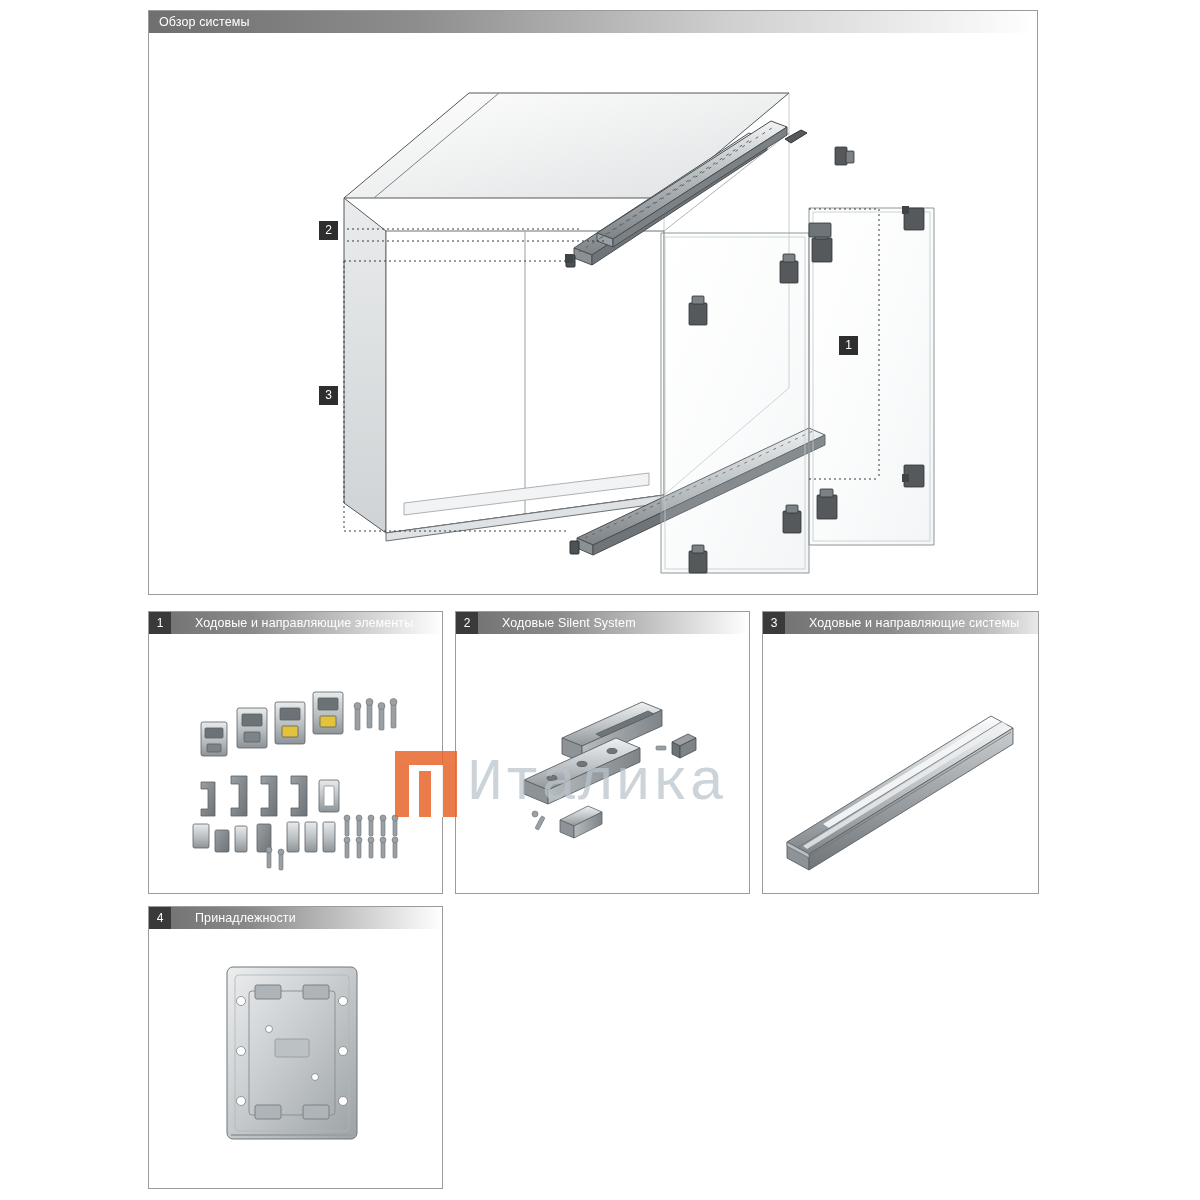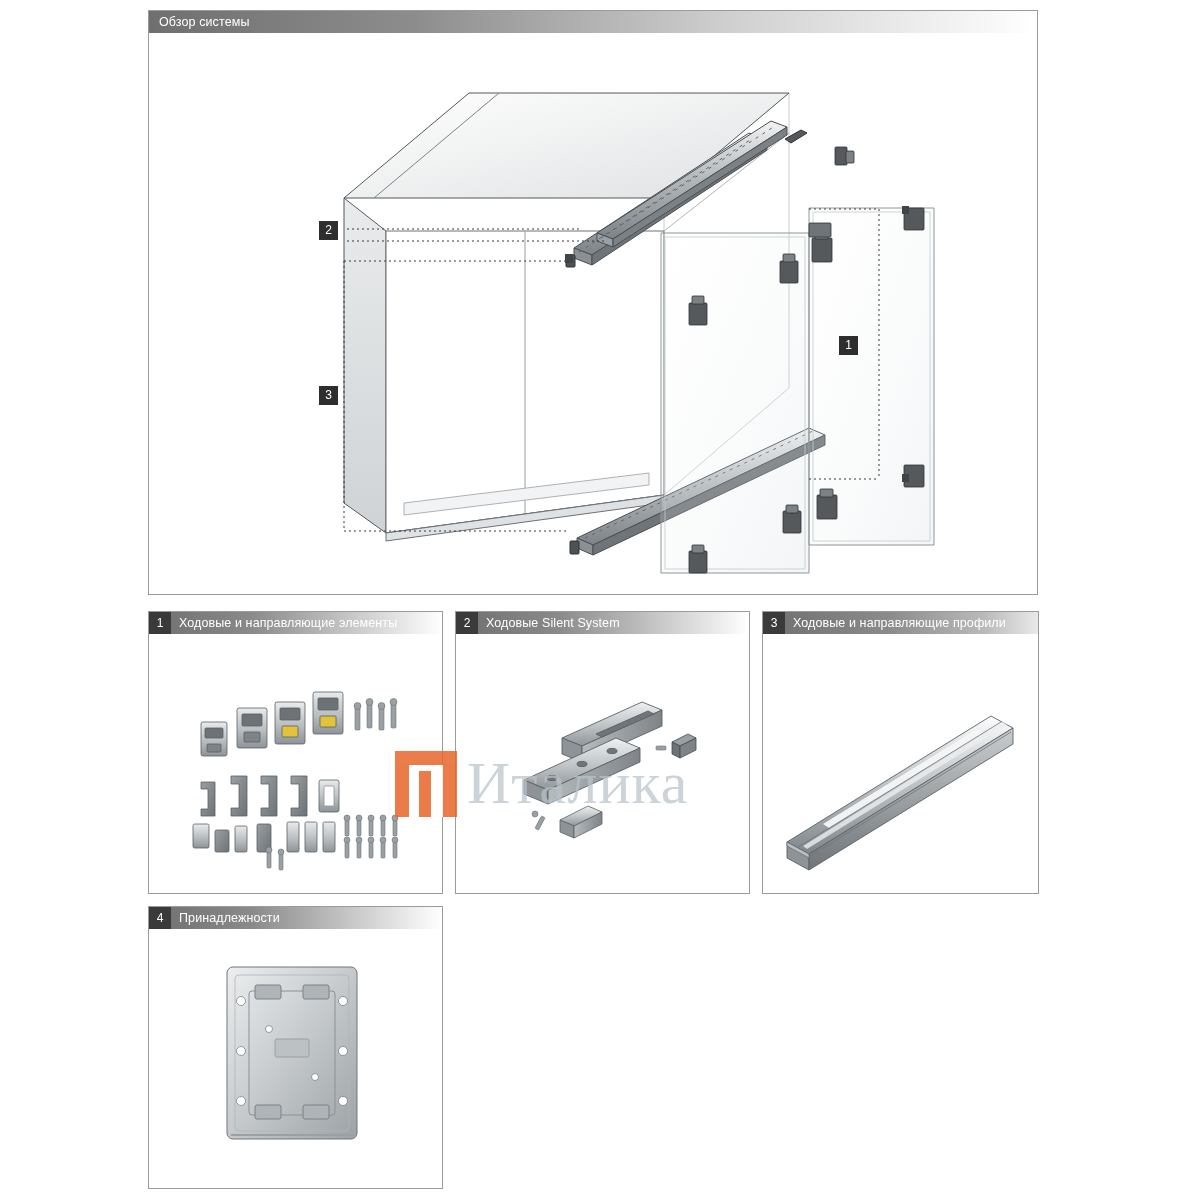--- a/index.html
+++ b/index.html
@@ -39,21 +39,21 @@
     background: #3a3a3a;
     color: #ffffff;
     font-size: 12px;
     line-height: 22px;
     text-align: center;
     font-weight: normal;
   }
   .panel-header .hdr-title {
     font-size: 12.5px;
     line-height: 22px;
-    padding-left: 8px;
+    padding-left: 24px;
     white-space: nowrap;
     color: #ffffff;
     letter-spacing: 0.1px;
   }
   .panel-body {
     position: absolute;
     left: 0;
     right: 0;
     top: 22px;
     bottom: 0;
@@ -111,21 +111,21 @@
     top: 745px;
     width: 410px;
     height: 90px;
     pointer-events: none;
   }
   #watermark .wm-text {
     position: absolute;
     left: 72px;
     top: 4px;
     font-size: 60px;
-    font-family: Liberation Serif, serif;
+    font-family: Liberation Mono, monospace;
     color: #b9c4cc;
     opacity: .72;
     letter-spacing: 1px;
     white-space: nowrap;
   }
   #watermark .wm-mark {
     position: absolute;
     left: 0;
     top: 6px;
     width: 62px;
@@ -449,21 +449,21 @@
       <g fill="#9aa0a3" stroke="#6c7275" stroke-width=".6">
         <rect x="200" y="112" width="10" height="4" rx="1"></rect>
       </g>
     </svg>
   </div>
 </div>
 
 <div class="panel" id="panel-3">
   <div class="panel-header">
     <span class="num-box">3</span>
-    <span class="hdr-title">Ходовые и направляющие профили</span>
+    <span class="hdr-title">Ходовые и направляющие системы</span>
   </div>
   <div class="panel-body">
     <svg class="dwg" width="275" height="260" viewBox="0 0 275 260">
       <defs>
         <linearGradient id="p3a" x1="0" y1="0" x2="0" y2="1">
           <stop offset="0%" stop-color="#fdfdfd"></stop>
           <stop offset="28%" stop-color="#d7dbdd"></stop>
           <stop offset="62%" stop-color="#aeb4b7"></stop>
           <stop offset="100%" stop-color="#7f8589"></stop>
         </linearGradient>

